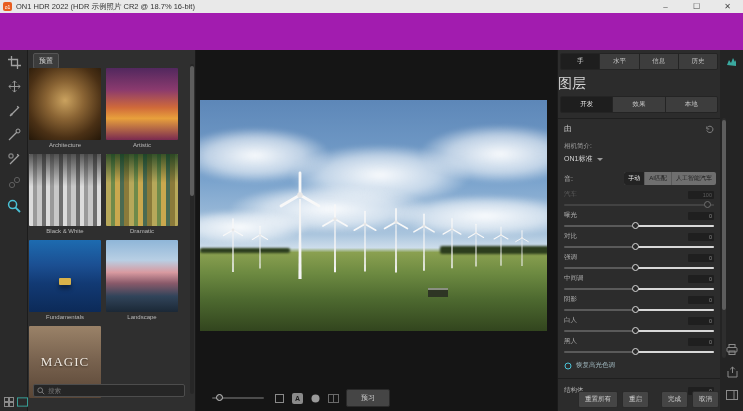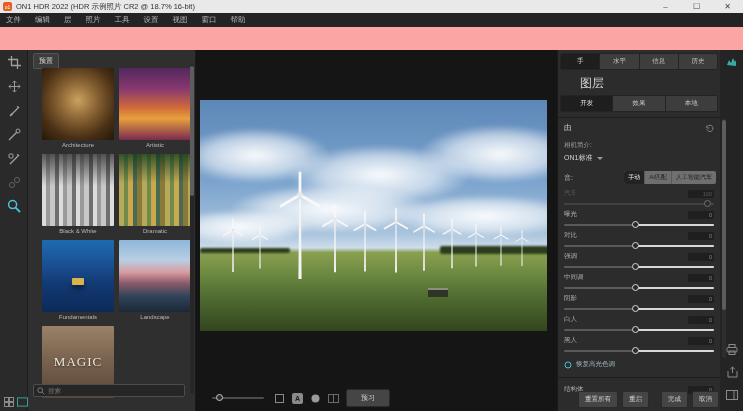--- a/index.html
+++ b/index.html
@@ -1,18 +1,18 @@
 <!DOCTYPE html>
 <html><head>
 <meta charset="utf-8">
 <style>
   * { margin:0; padding:0; box-sizing:border-box; }
   html,body { background:#111; }
   body { font-family:"Liberation Sans", sans-serif; }
-  .app { position:relative; width:743px; height:411px; background:#fca5a5; overflow:hidden; }
+  .app { position:relative; width:743px; height:411px; background:#a21caf; overflow:hidden; }
 
   
   .titlebar { position:absolute; left:0; top:0; width:743px; height:13px; background:#e9e9e9; display:flex; align-items:center; }
   .app-ico { width:9px; height:9px; margin:0 4px 0 3px; background:#e85d1f; border-radius:2px; display:flex; align-items:center; justify-content:center; color:#fff; font-size:5px; }
   .titletext { font-size:7.5px; color:#333; white-space:nowrap; }
   .wincontrols { position:absolute; right:0; top:0; height:13px; display:flex; }
   .winbtn { width:31px; height:13px; display:flex; align-items:center; justify-content:center; font-size:8px; color:#444; cursor:default; }
 
   
   .menubar { position:absolute; left:0; top:13px; width:743px; height:14px; background:#232323; display:flex; align-items:center; padding-left:6px; gap:14px; }
@@ -32,21 +32,21 @@
   .segbtn.sel { background:#606060; }
 
   
   .workspace { position:absolute; left:0; top:50px; width:743px; height:361px; }
   .toolcol { position:absolute; left:0; top:0; width:28px; height:361px; background:#2a2a2a; border-right:1px solid #1c1c1c; }
   .toolbtn { width:28px; height:24px; display:flex; align-items:center; justify-content:center; }
   .toolcol .bottomicons { position:absolute; bottom:4px; left:0; width:28px; display:flex; gap:3px; padding-left:3px; }
 
   .presets { position:absolute; left:28px; top:0; width:168px; height:361px; background:#2f2f2f; border-right:1px solid #1a1a1a; }
   .presetbtn { position:absolute; left:5px; top:3px; background:#3c3c3c; border:1px solid #555; border-radius:2px; color:#ddd; font-size:7px; padding:2px 5px; }
-  .thumbgrid { position:absolute; left:14px; top:18px; width:152px; display:flex; flex-wrap:wrap; gap:5px; }
+  .thumbgrid { position:absolute; left:1px; top:18px; width:152px; display:flex; flex-wrap:wrap; gap:5px; }
   .thumb { width:72px; }
   .thumbimg { width:72px; height:72px; border-radius:1px; position:relative; overflow:hidden; }
   .thumbname { font-size:6px; color:#b9b9b9; text-align:center; padding:2px 0 1px; white-space:nowrap; overflow:hidden; }
   .t-architecture { background:radial-gradient(circle at 50% 45%, #caa25f 0%, #8a6434 35%, #4a3015 70%, #241708 100%); }
   .t-artistic { background:linear-gradient(180deg,#52285e 0%, #8a3a6e 30%, #d06a3a 55%, #e8a03c 70%, #7a2a50 100%); }
   .t-bw { background:repeating-linear-gradient(90deg,#dcdcdc 0 4px,#9a9a9a 4px 8px,#c8c8c8 8px 13px,#6f6f6f 13px 17px); }
   .t-bw::after { content:""; position:absolute; inset:0; background:linear-gradient(180deg,rgba(40,40,40,.75),rgba(0,0,0,0) 45%); }
   .t-dramatic { background:repeating-linear-gradient(90deg,#b7a85a 0 5px,#6f8a4a 5px 9px,#caa84e 9px 14px,#4a6a52 14px 18px,#8a7a3a 18px 23px); }
   .t-dramatic::after { content:""; position:absolute; inset:0; background:linear-gradient(180deg,rgba(20,60,30,.8),rgba(0,0,0,0) 40%); }
   .t-fundamentals { background:linear-gradient(180deg,#1d6bb0 0%, #1b4f92 35%, #123a74 60%, #0c2a58 100%); }
@@ -75,21 +75,21 @@
   .bico { width:11px; height:11px; display:flex; align-items:center; justify-content:center; }
   .bico.boxed { background:#8a8a8a; border-radius:2px; color:#1d1d1d; font-size:7px; font-weight:bold; }
   .previewbtn { position:absolute; left:150px; background:#454545; border:1px solid #2a2a2a; border-radius:2px; color:#cfcfcf; font-size:7px; padding:3px 14px; }
 
   
   .rightpanel { position:absolute; left:557px; top:0; width:163px; height:361px; background:#2c2c2c; border-left:1px solid #1a1a1a; }
   .rtabs { display:flex; margin:3px 2px 0; border:1px solid #242424; border-radius:2px; overflow:hidden; }
   .rtab { flex:1; text-align:center; font-size:6.5px; color:#c5c5c5; background:#3d3d3d; padding:3px 0; border-right:1px solid #242424; white-space:nowrap; }
   .rtab:last-child { border-right:none; }
   .rtab.sel { background:#1e1e1e; color:#eee; }
-  .paneltitle { font-size:12px; color:#d5d5d5; padding:5px 22px 3px; }
+  .paneltitle { font-size:14px; color:#d5d5d5; padding:5px 0 3px; }
   .modetabs { display:flex; margin:0 2px; border:1px solid #242424; border-radius:2px; overflow:hidden; }
   .paneheader { display:flex; align-items:center; justify-content:space-between; padding:5px 6px 4px; border-top:1px solid #1f1f1f; margin-top:5px; }
   .paneheader .ph-label { font-size:7.5px; color:#cfcfcf; }
   .paneheader2 { display:flex; align-items:center; justify-content:space-between; padding:6px 6px 4px; border-top:1px solid #1f1f1f; }
   .paneheader2 .ph-label { font-size:8.5px; color:#e2e2e2; }
   .fieldlabel { font-size:6.5px; color:#9a9a9a; padding:4px 6px 1px; }
   .dropdown { display:flex; align-items:center; gap:5px; padding:2px 6px 4px; font-size:7px; color:#d5d5d5; }
   .tonerow { display:flex; align-items:center; justify-content:space-between; padding:4px 4px 2px 6px; }
   .tonerow .tone-label { font-size:7px; color:#b5b5b5; }
   .toneseg { display:flex; background:#6f6f6f; border-radius:2px; overflow:hidden; }
@@ -130,31 +130,20 @@
   <div class="titlebar">
     <div class="app-ico">o1</div>
     <div class="titletext">ON1 HDR 2022 (HDR 示例照片 CR2 @ 18.7% 16-bit)</div>
     <div class="wincontrols">
       <div class="winbtn">–</div>
       <div class="winbtn">☐</div>
       <div class="winbtn">✕</div>
     </div>
   </div>
 
-  <div class="menubar">
-    <span class="menuitem">文件</span>
-    <span class="menuitem">编辑</span>
-    <span class="menuitem">层</span>
-    <span class="menuitem">照片</span>
-    <span class="menuitem">工具</span>
-    <span class="menuitem">设置</span>
-    <span class="menuitem">视图</span>
-    <span class="menuitem">窗口</span>
-    <span class="menuitem">帮助</span>
-  </div>
 
 
   <div class="workspace">
 
     <div class="toolcol">
       <div class="toolbtn">
         <svg class="icon" width="13" height="13" viewBox="0 0 13 13">
             <path d="M3.5 0v9.5H13 M0 3.5h9.5V13" stroke="#a0a0a0" stroke-width="1.3" fill="none"></path>
           </svg>
       </div>

